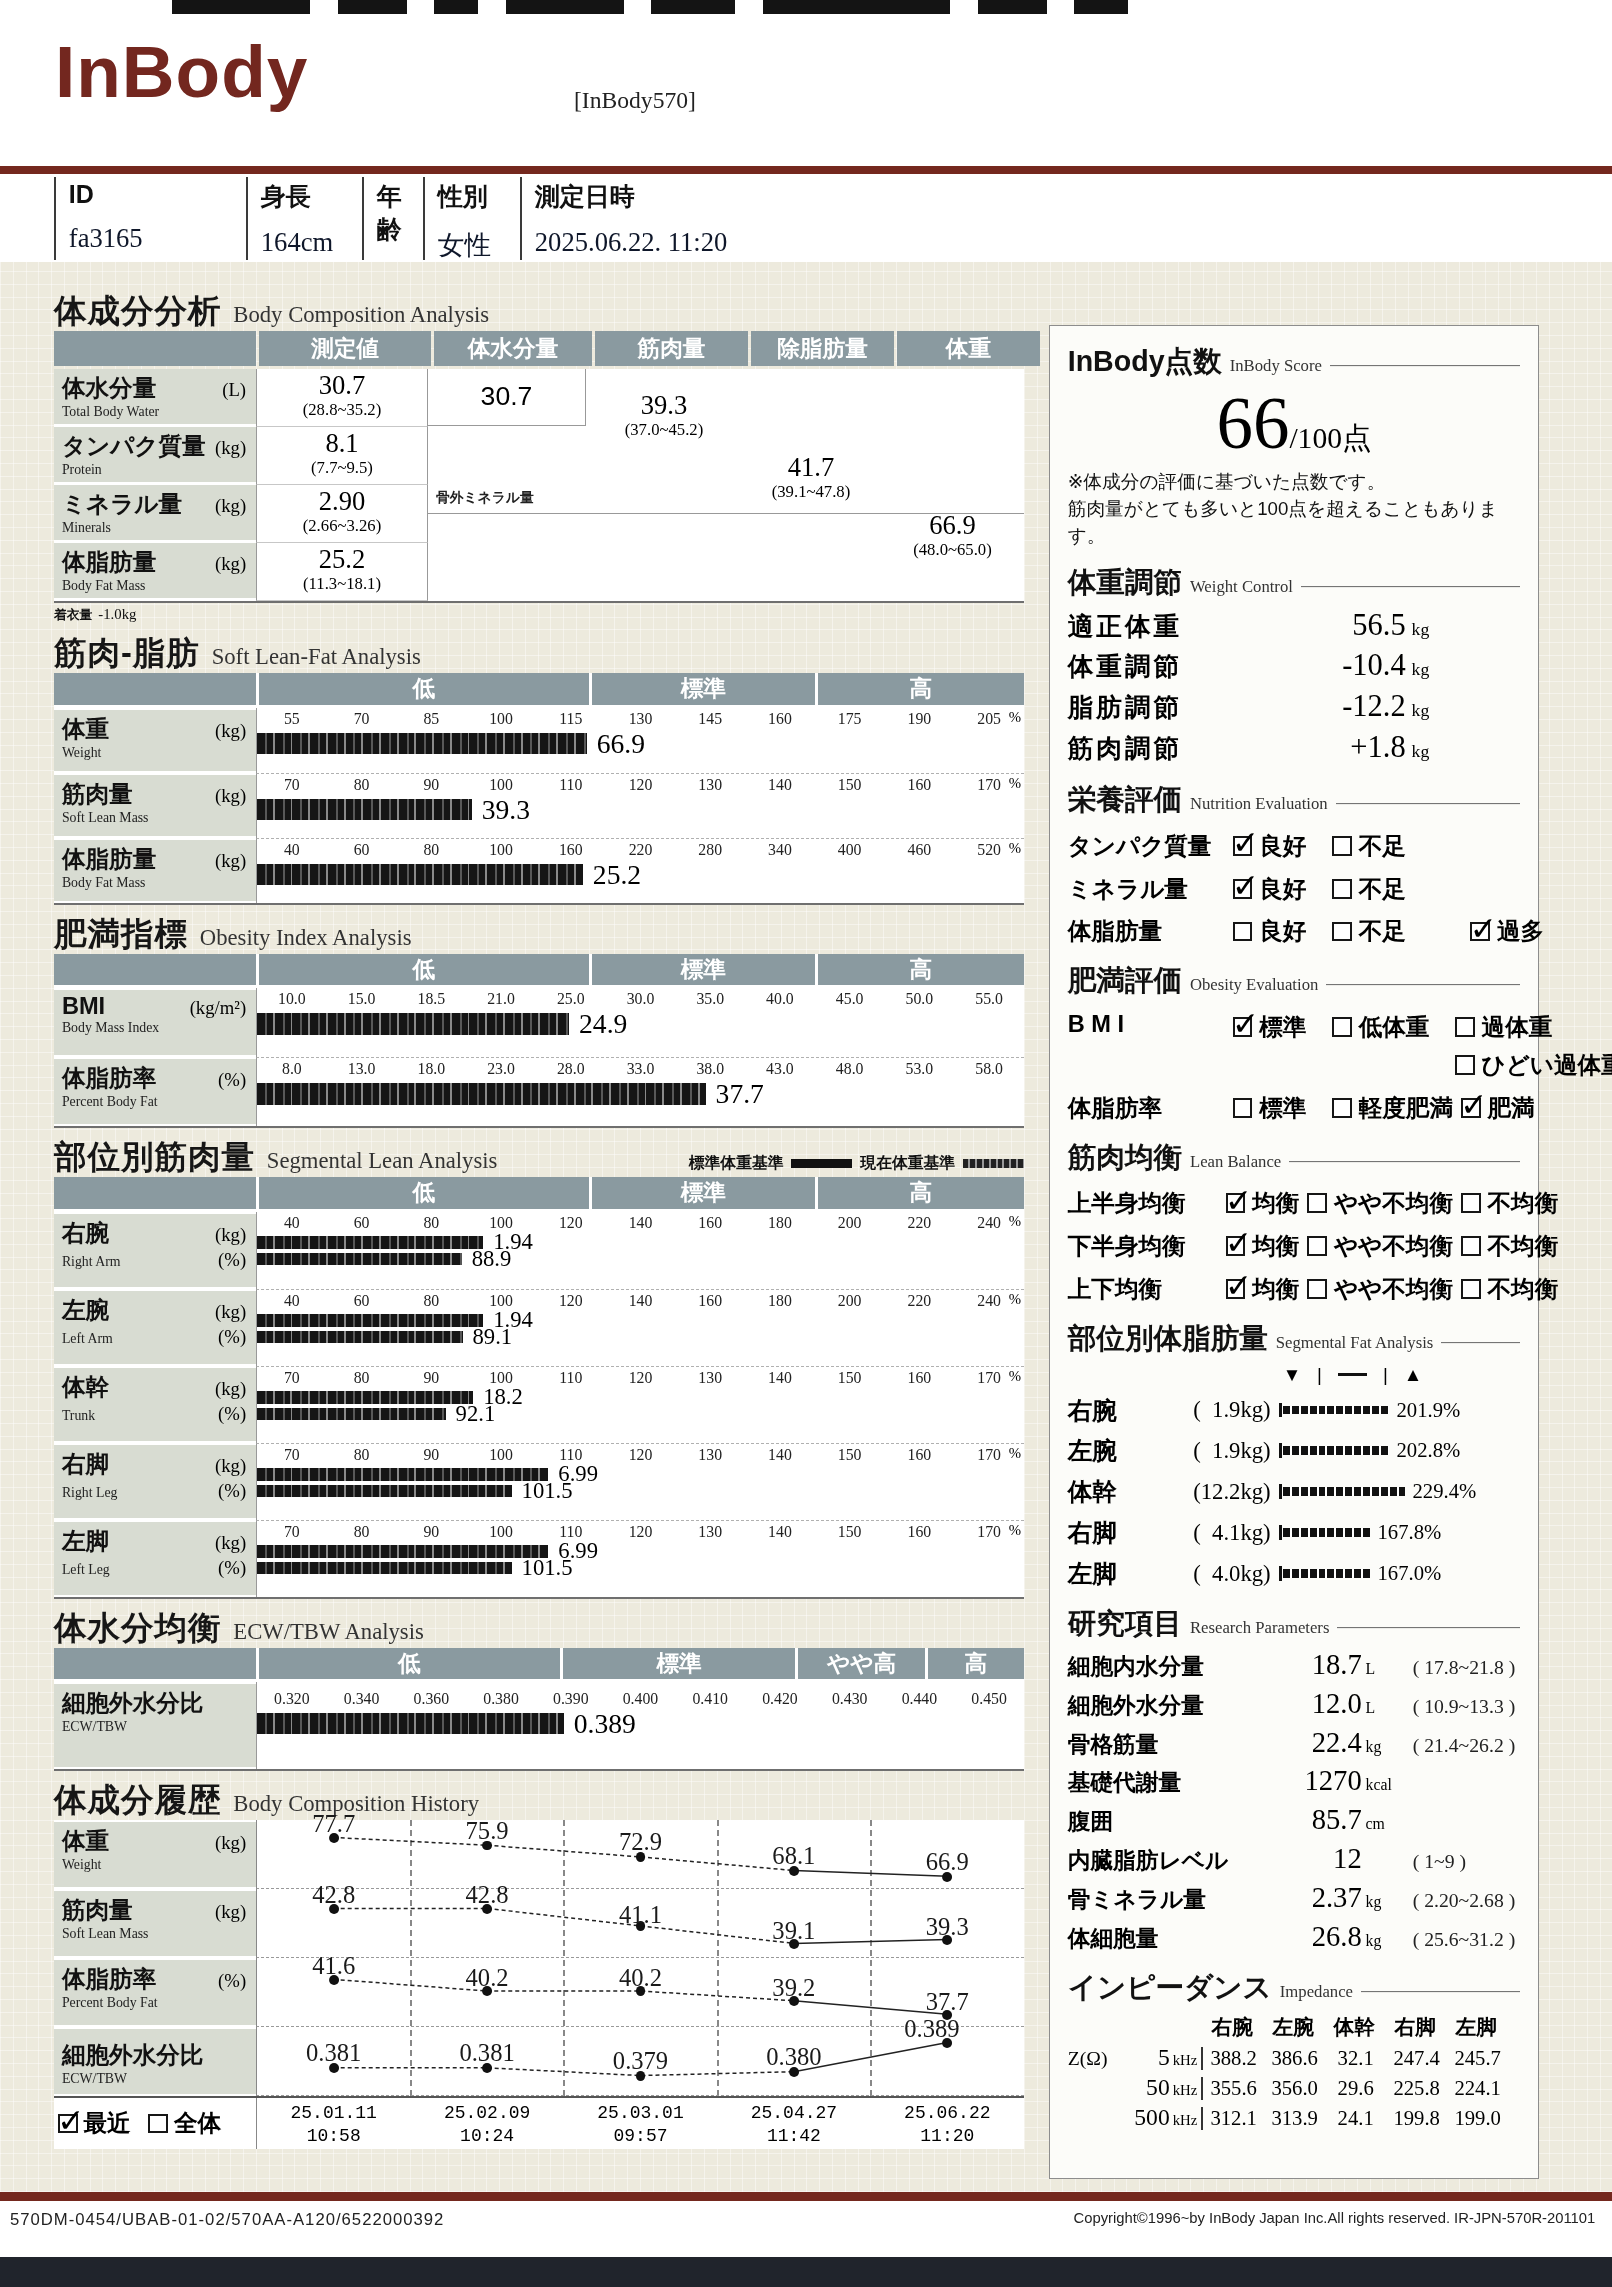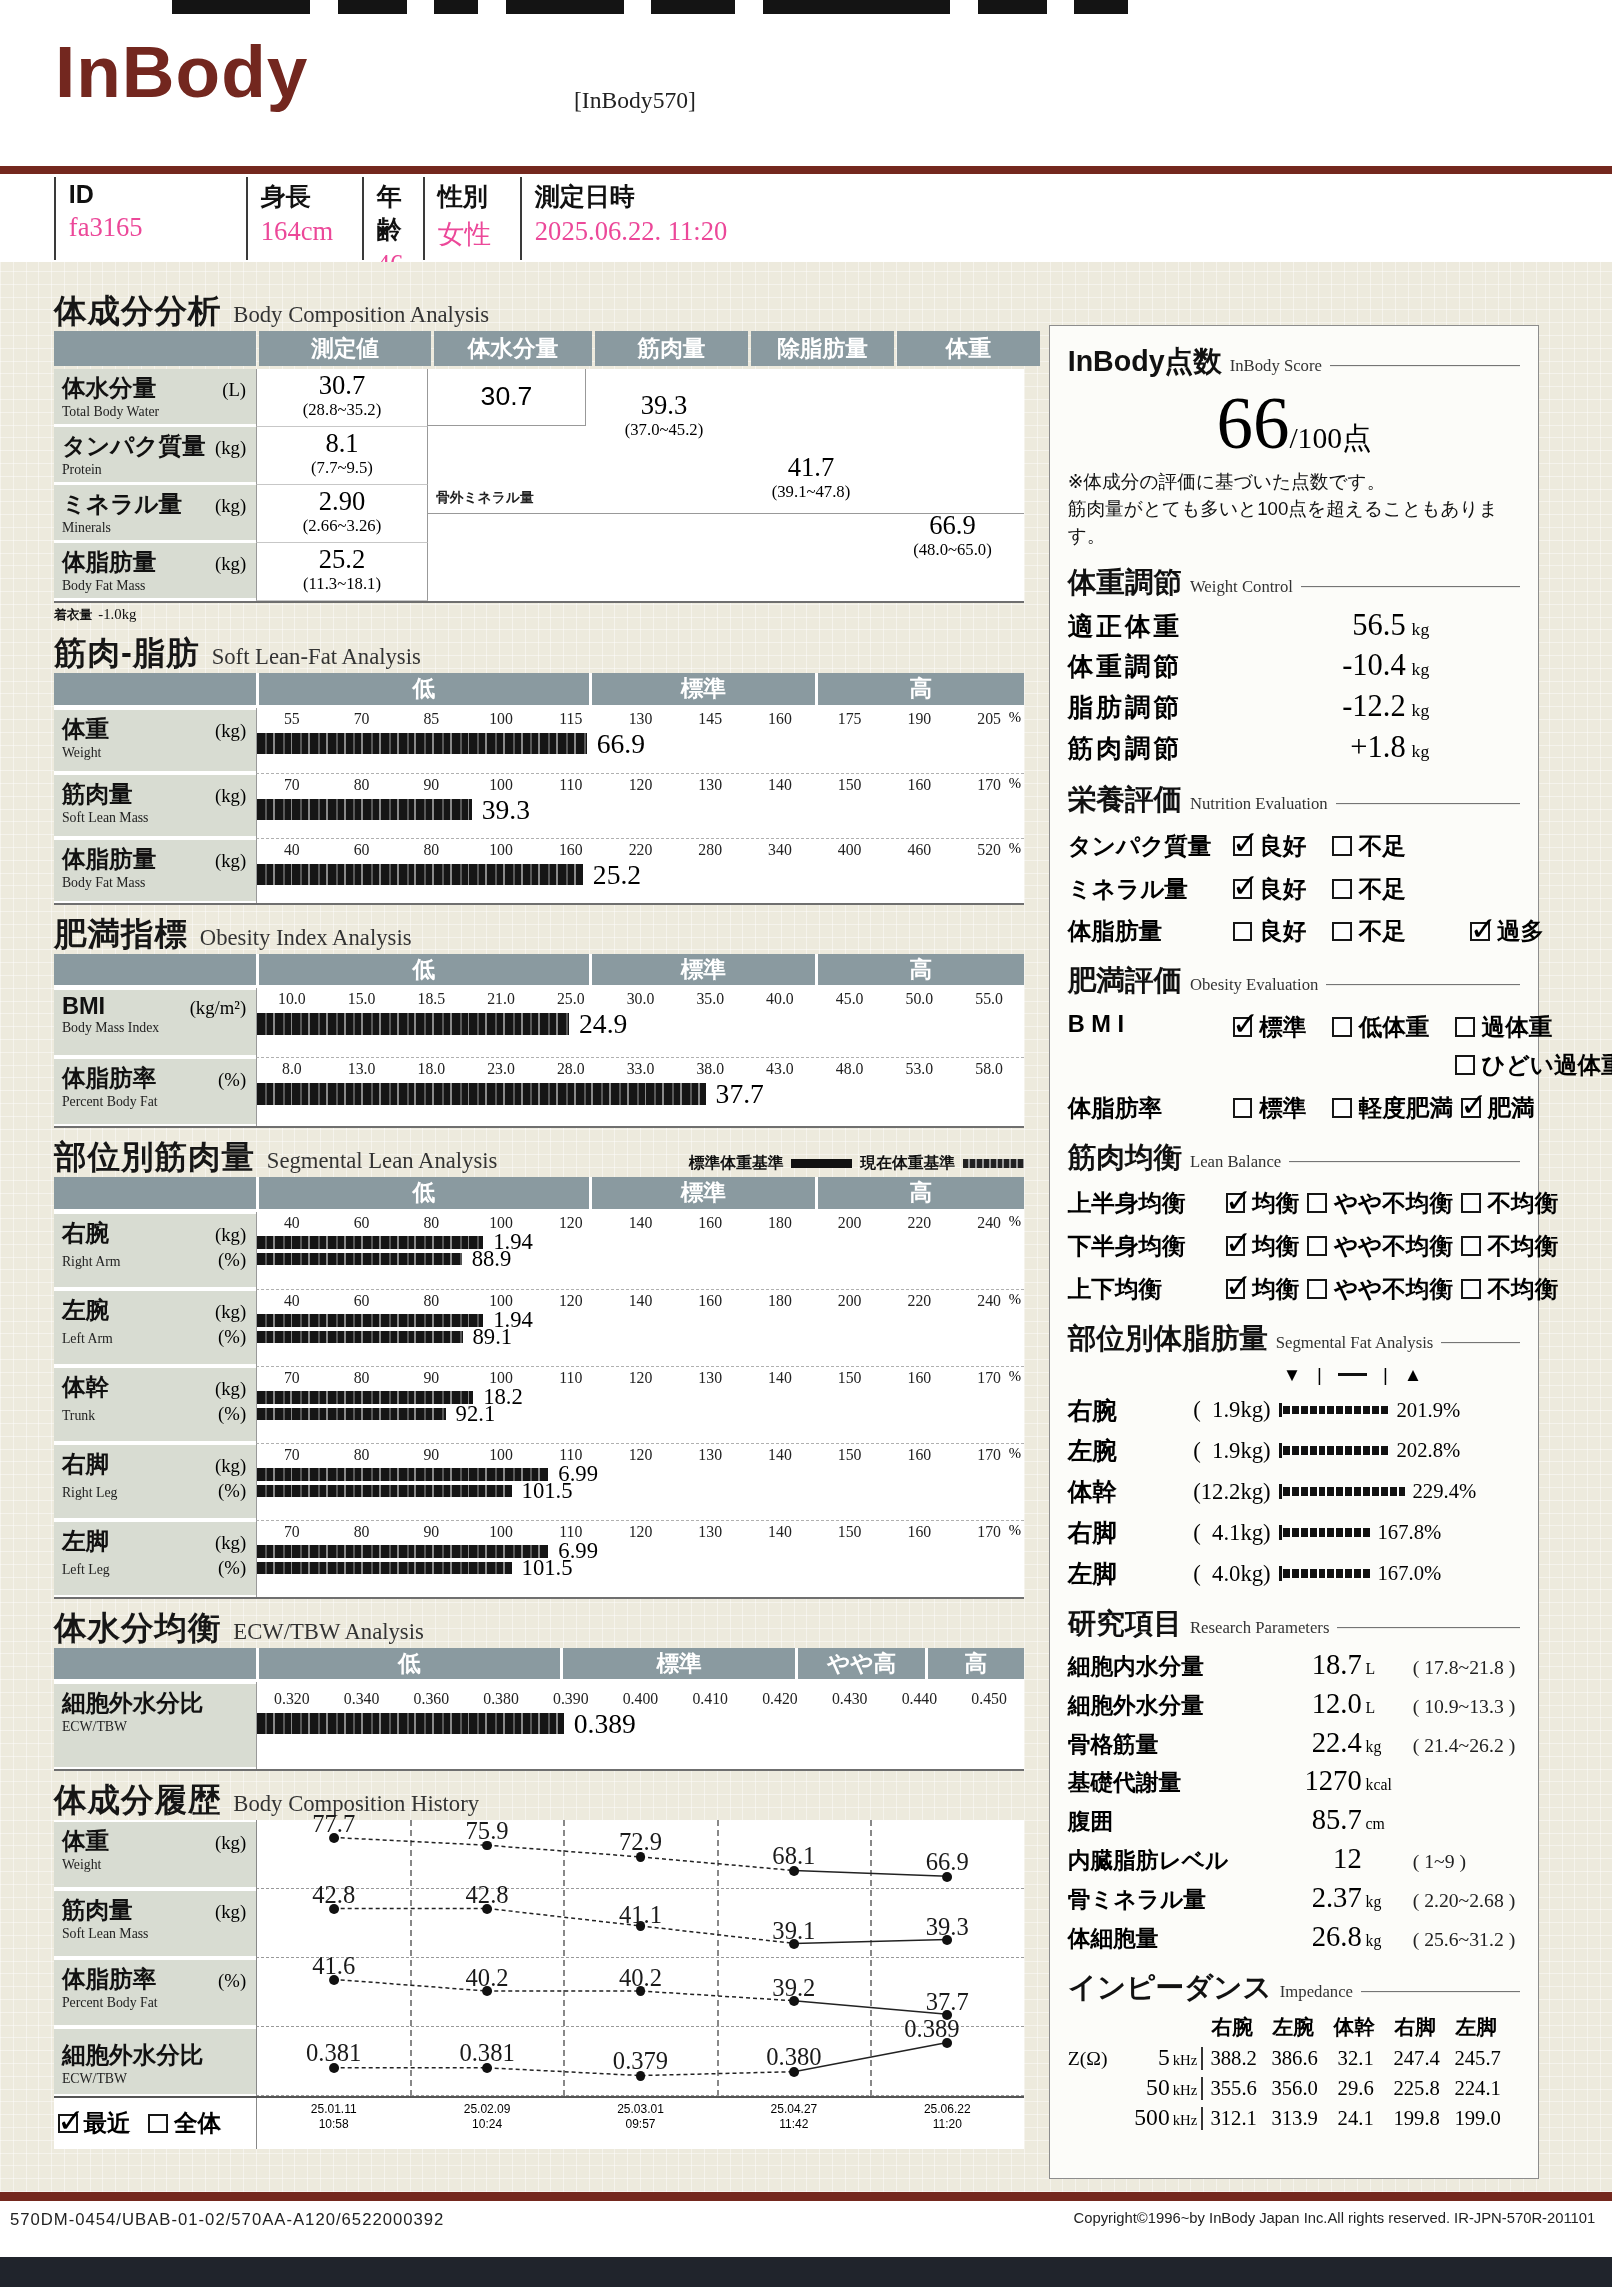--- a/index.html
+++ b/index.html
@@ -12,21 +12,21 @@
   .artifacts div { background:#141414; height:13.8px; }
 
   
   .logo { position:absolute; top:29.6px; left:55px; font-size:73px; font-weight:bold; color:#73271f; letter-spacing:1px; }
   .model { position:absolute; top:87px; left:574px; font-size:23.6px; color:#222; }
   .redline { position:absolute; top:166px; left:0; width:100%; height:7.9px; background:#74281e; }
 
   .idrow { position:absolute; top:177px; left:54px; right:39px; height:83px; display:flex; }
   .idfield { border-left:2px solid #3a3a3a; padding:3px 0 0 12.8px; }
   .idfield .lab { font-size:25px; font-weight:bold; color:#111; }
-  .idfield .val { font-size:26.6px; color:#ec4899; margin-top:3px; }
+  .idfield .val { font-size:26.6px; color:#0f172a; margin-top:14px; }
 
   
   .main { position:absolute; top:262px; left:0; right:0; bottom:95px;
     background:#edead e; background-color:#edeadd;
     background-image:
       repeating-linear-gradient(0deg, rgba(255,255,255,.45) 0 1px, transparent 1px 12.8px),
       repeating-linear-gradient(90deg, rgba(255,255,255,.45) 0 1px, transparent 1px 12.8px);
     padding:27.6px 0 0 54px; }
 
   .leftcol { width:970px; }
@@ -91,21 +91,21 @@
   .hrow { display:flex; height:69px; }
   .hrow .rlabel { height:65px; }
   .hchart { flex:1; position:relative; border-left:1px solid #888; border-bottom:1px dashed #999; }
   .hchart svg { position:absolute; inset:0; width:100%; height:100%; }
   .dot { position:absolute; width:9.9px; height:9.9px; border-radius:50%; background:#111; transform:translate(-50%,-50%); }
   .hlabel { position:absolute; transform:translateX(-50%); font-size:24.6px; color:#1a1a1a; white-space:nowrap; }
   .hdates { display:flex; height:53px; border-top:2px solid #555; }
   .hd-label { width:202px; flex:none; display:flex; gap:17.7px; align-items:center; padding-left:3.9px; font-size:23.6px; font-weight:bold; }
   .hd-opt { display:flex; align-items:center; gap:5.9px; }
   .hd-cells { flex:1; display:grid; grid-template-columns:repeat(5,1fr); border-left:1px solid #888; }
-  .hd-cell { text-align:center; font-size:12px; line-height:1.3; padding-top:3.9px; font-family:Liberation Sans, sans-serif; }
+  .hd-cell { text-align:center; font-size:18px; line-height:1.3; padding-top:3.9px; font-family:Liberation Mono, monospace; }
 
   
   .rpanel { position:absolute; left:1049px; top:63px; width:490px; height:1854px; background:#fcfcf9; border:1px solid #8d8d8d; padding:15.8px 17.7px 0; }
   .rp-sec { margin-bottom:13.8px; }
   .rp-head { display:flex; align-items:baseline; gap:7.9px; margin-bottom:5.9px; }
   .rp-jp { font-size:28.6px; font-weight:bold; color:#111; white-space:nowrap; }
   .rp-en { font-size:16.7px; color:#333; white-space:nowrap; }
   .rp-rule { flex:1; border-bottom:1px solid #666; transform:translateY(-4.9px); }
 
   .score-line { text-align:center; margin:3.9px 0 7.9px; }

